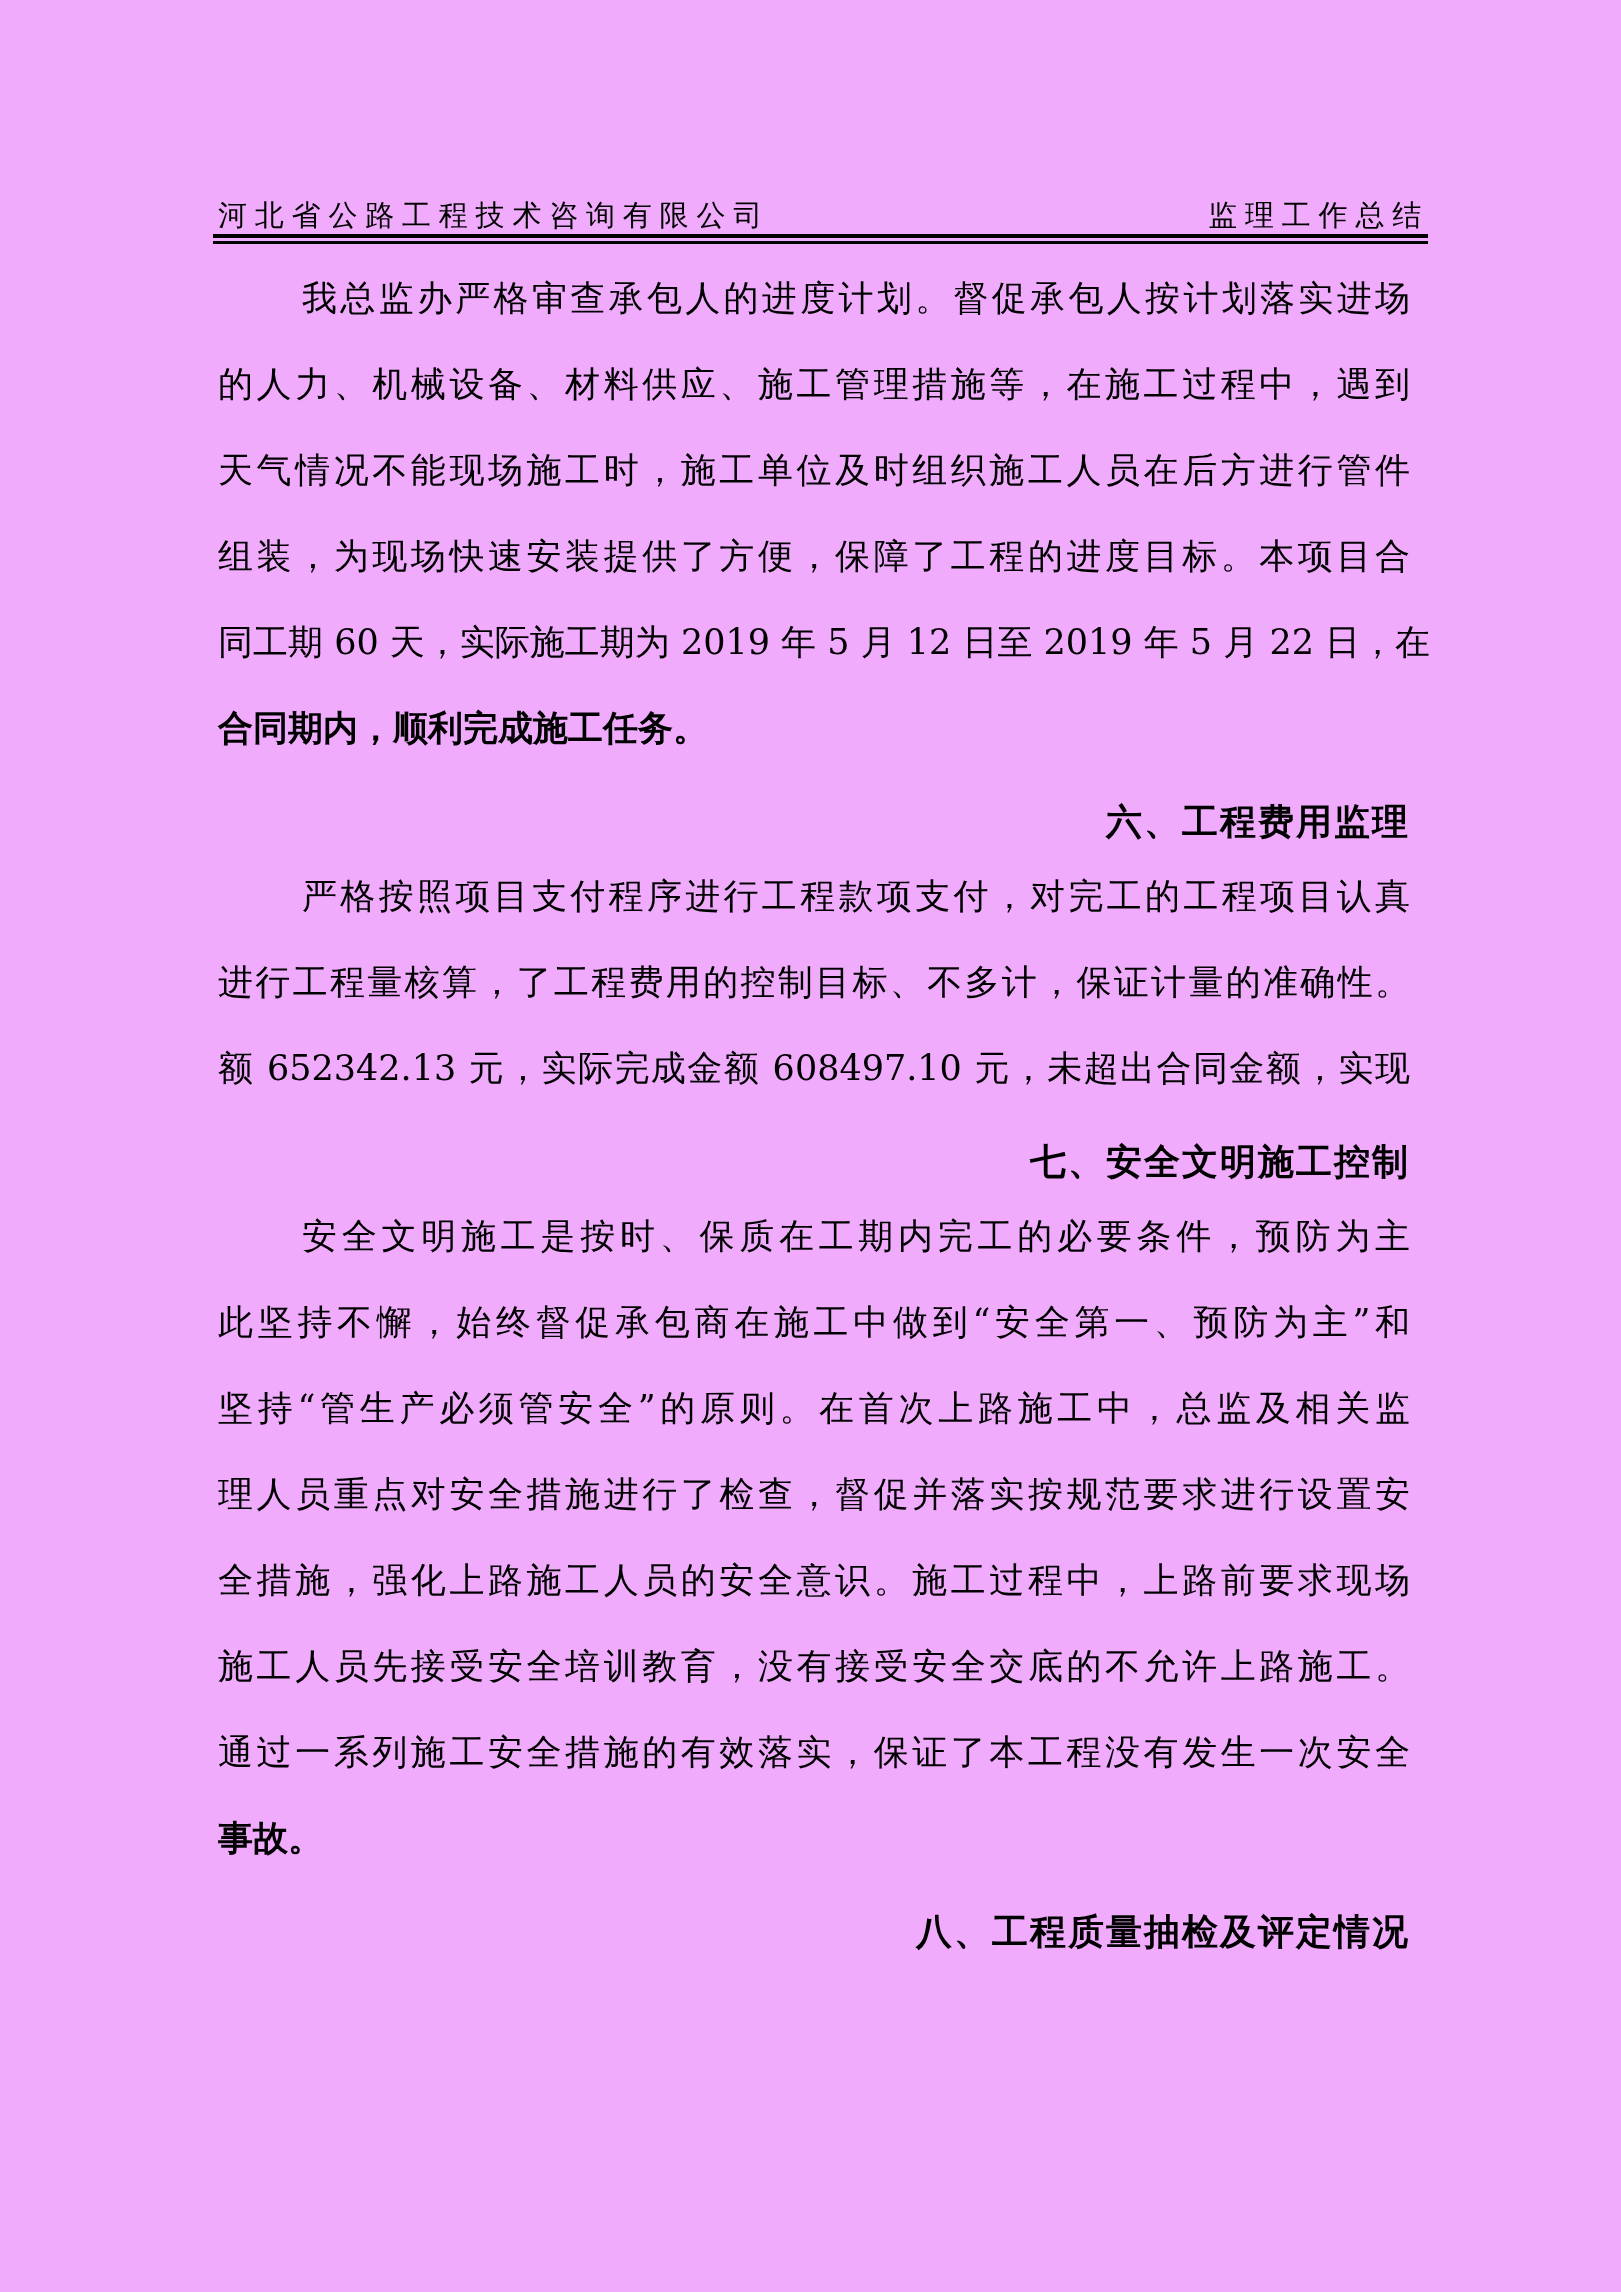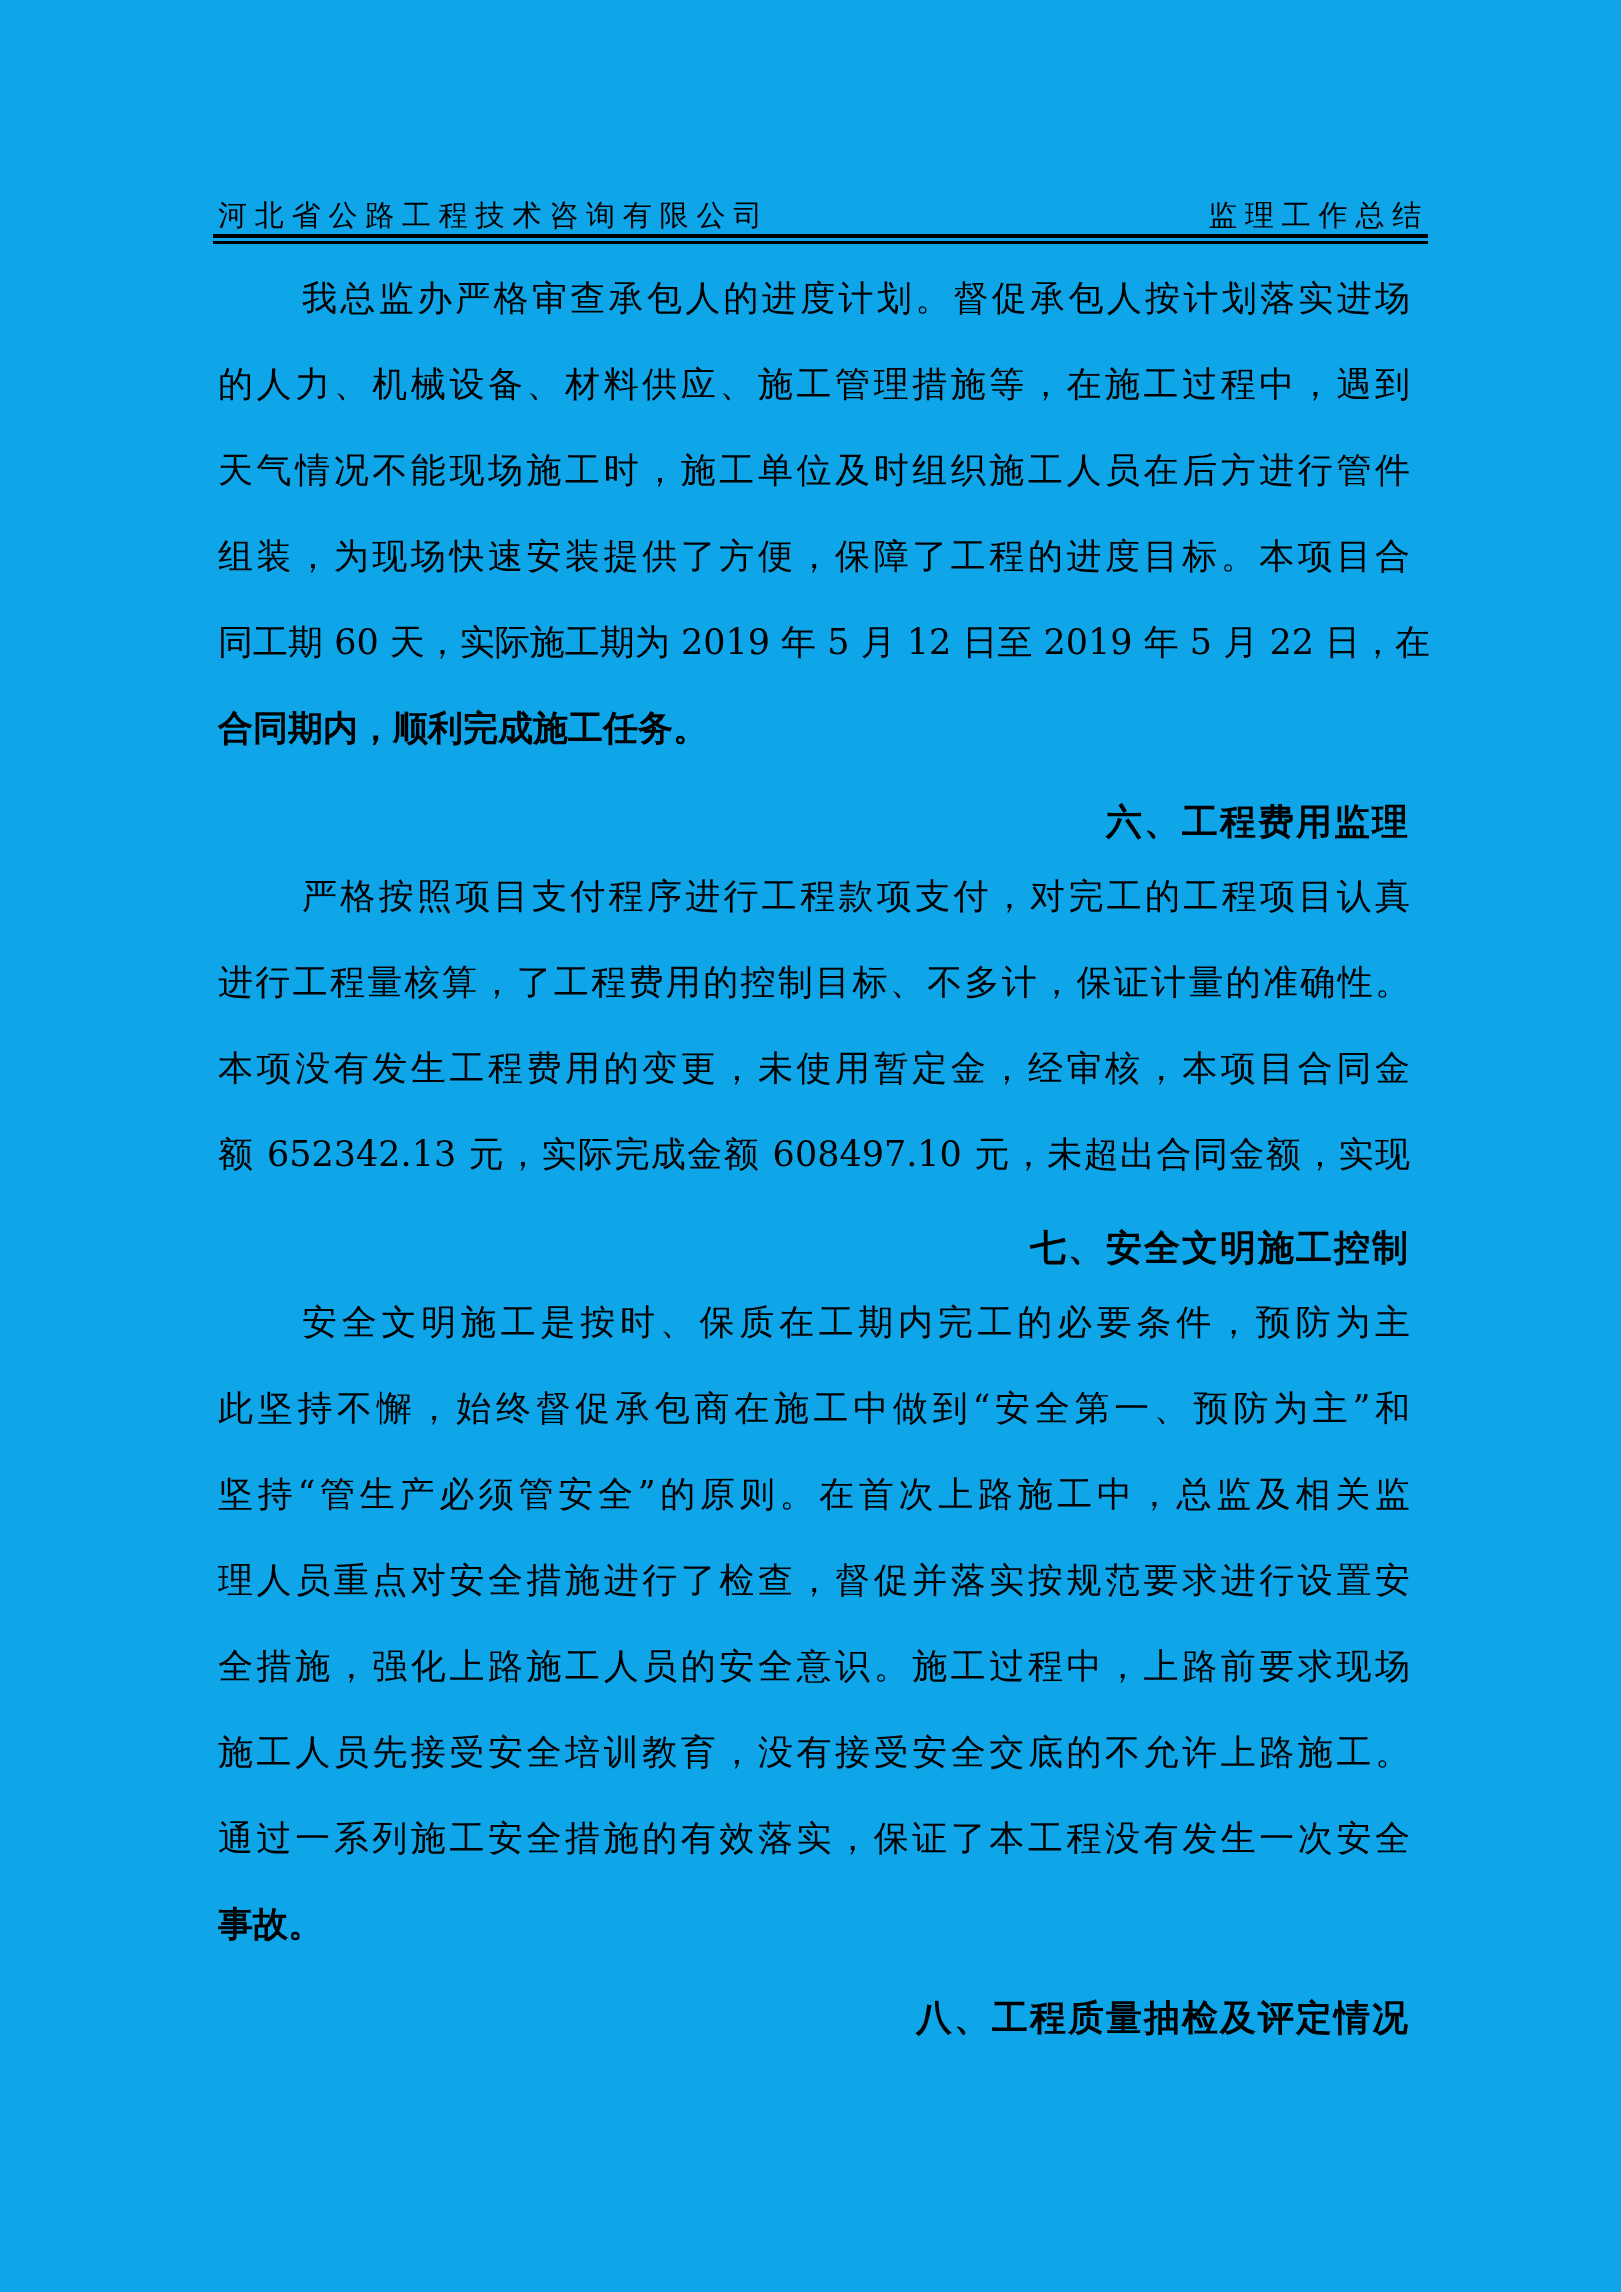--- a/index.html
+++ b/index.html
@@ -1,19 +1,19 @@
 <!DOCTYPE html>
 <html lang="zh"><head>
 <meta charset="utf-8">
 <style>
   html,body{margin:0;padding:0;background:#ffffff;}
   .page{
     position:relative;
     width:1621px;height:2293px;
-    background:#0ea5e9;
+    background:#f0abfc;
     font-family:"DejaVu Serif","Liberation Serif",serif;
     color:#000;
     overflow:hidden;
   }
   
   .header-row{
     position:absolute;left:218px;top:196px;width:1211px;
     display:flex;justify-content:space-between;align-items:flex-start;
     font-size:29px;letter-spacing:7.8px;white-space:nowrap;
   }
@@ -63,21 +63,20 @@
     <div class="tline">的人力、机械设备、材料供应、施工管理措施等，在施工过程中，遇到</div>
     <div class="tline">天气情况不能现场施工时，施工单位及时组织施工人员在后方进行管件</div>
     <div class="tline">组装，为现场快速安装提供了方便，保障了工程的进度目标。本项目合</div>
     <div class="tline">同工期 60 天，实际施工期为 2019 年 5 月 12 日至 2019 年 5 月 22 日，在</div>
     <div class="tline last">合同期内，顺利完成施工任务。</div>
 
     <div class="heading">六、工程费用监理</div>
 
     <div class="tline first">严格按照项目支付程序进行工程款项支付，对完工的工程项目认真</div>
     <div class="tline">进行工程量核算，了工程费用的控制目标、不多计，保证计量的准确性。</div>
-    <div class="tline">本项没有发生工程费用的变更，未使用暂定金，经审核，本项目合同金</div>
     <div class="tline">额 652342.13 元，实际完成金额 608497.10 元，未超出合同金额，实现</div>
 
     <div class="heading">七、安全文明施工控制</div>
 
     <div class="tline first">安全文明施工是按时、保质在工期内完工的必要条件，预防为主</div>
     <div class="tline">此坚持不懈，始终督促承包商在施工中做到“安全第一、预防为主”和</div>
     <div class="tline">坚持“管生产必须管安全”的原则。在首次上路施工中，总监及相关监</div>
     <div class="tline">理人员重点对安全措施进行了检查，督促并落实按规范要求进行设置安</div>
     <div class="tline">全措施，强化上路施工人员的安全意识。施工过程中，上路前要求现场</div>
     <div class="tline">施工人员先接受安全培训教育，没有接受安全交底的不允许上路施工。</div>

